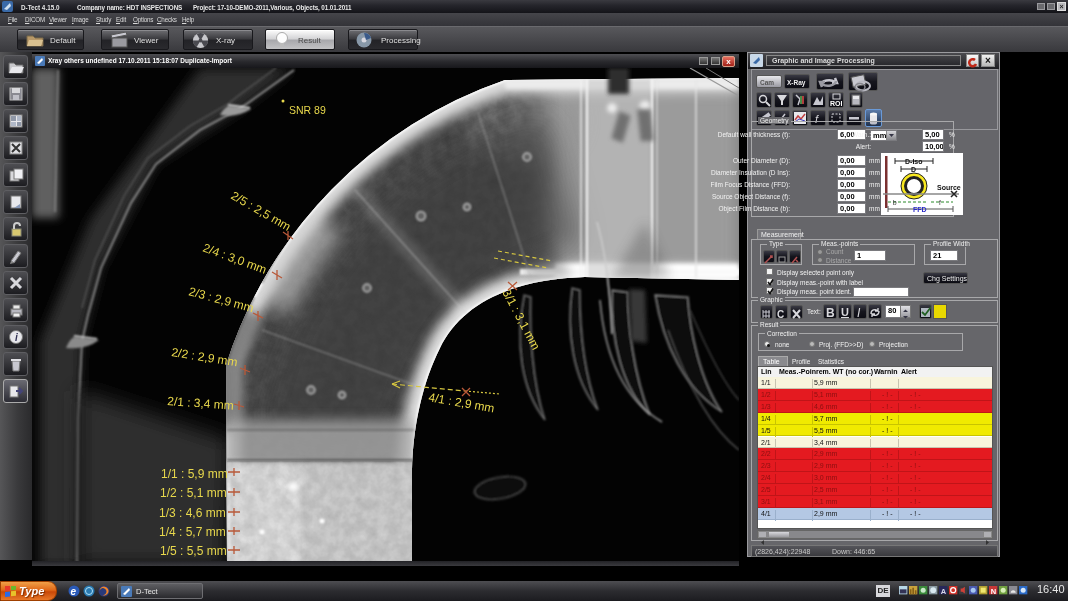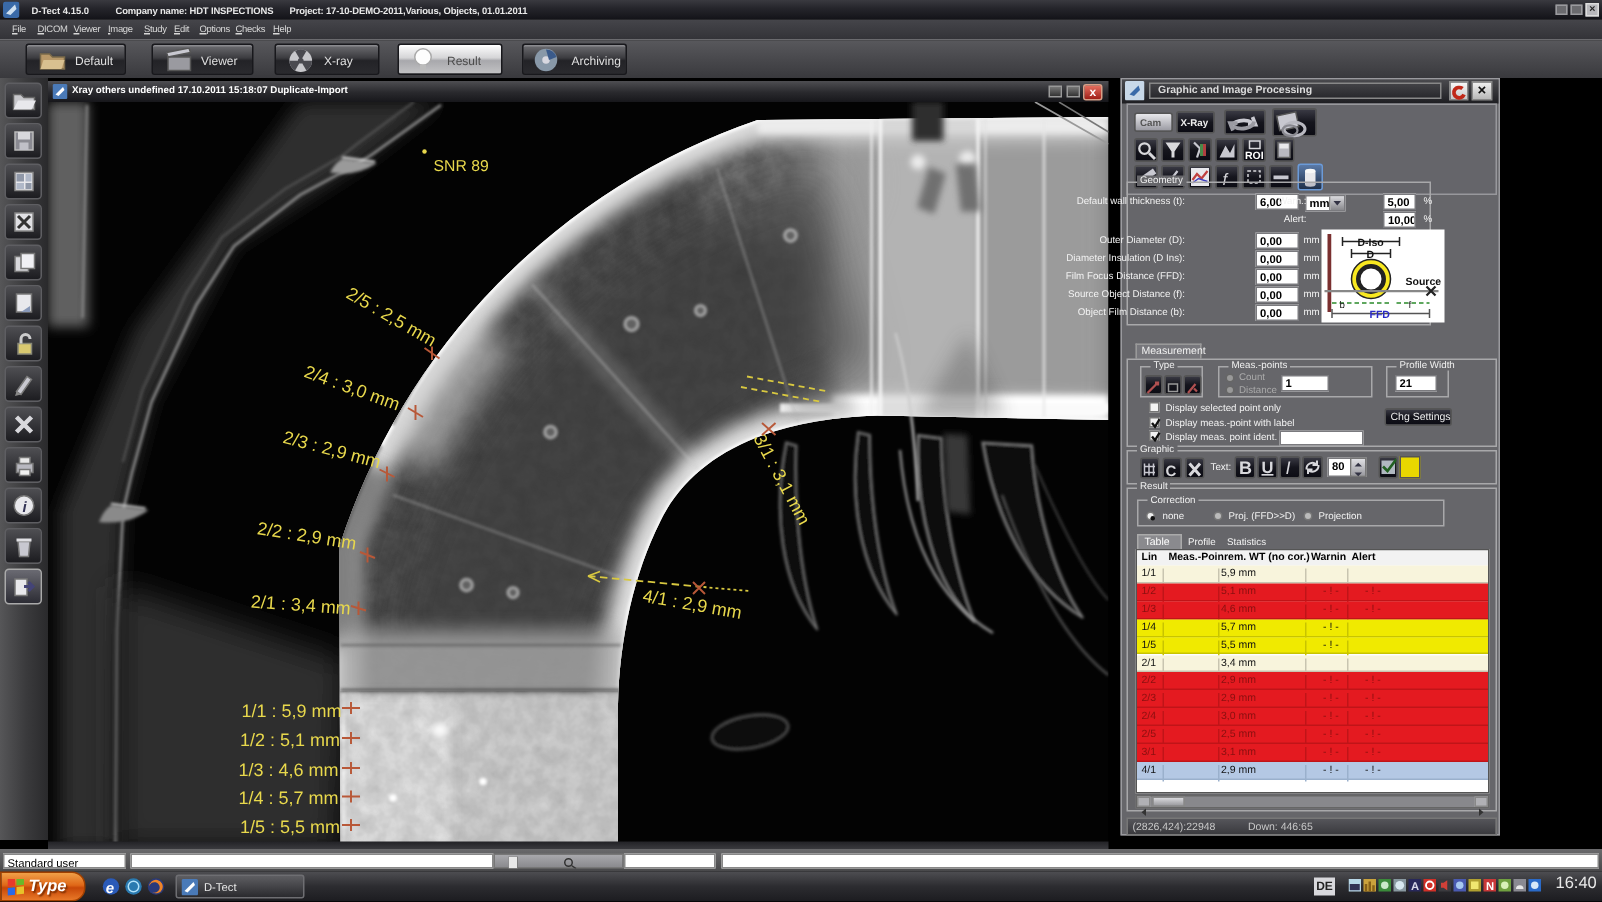--- a/index.html
+++ b/index.html
@@ -108,21 +108,21 @@
           <rect x="5" y="11" width="4" height="4" fill="#bbb"></rect>
         </svg>
       <span class="lbl">Result</span>
     </div>
     <div class="bigbtn" style="left:348px;width:70px">
       <svg style="position:absolute;left:7px;top:2px" width="18" height="17">
           <circle cx="8" cy="8" r="7.5" fill="#8898a8"></circle>
           <circle cx="8" cy="8" r="2.5" fill="#d8d8e0"></circle>
           <path d="M8 1 A 7.5 7.5 0 0 1 15 6 L10 8 Z" fill="#3a5a8a"></path>
         </svg>
-      <span class="lbl">Archiving</span>
+      <span class="lbl">Processing</span>
     </div>
   </div>
 
   <div class="abs" id="lstrip">
     <div class="sbtn" style="top:3px">
         <svg width="17" height="17">
           <path d="M1 4 L6 4 L8 6 L15 6 L15 14 L1 14 Z" fill="#c8c8cc" stroke="#666"></path>
           <path d="M1 14 L4 8 L16 8 L13 14 Z" fill="#e8e8ec"></path>
         </svg>
       </div>
@@ -743,33 +743,20 @@
             <path d="M2 1 L5 3.5 L2 6" fill="#333"></path>
           </svg></span>
     </div>
 
     <div class="abs" style="left:3px;top:492px;width:247px;height:12px;background:linear-gradient(180deg,#55555a,#3a3a3e);border:1px solid #777;color:#c8c8c8;font-size:7px">
       <span class="abs txt" style="left:3px;top:2px">(2826,424):22948</span>
       <span class="abs txt" style="left:80px;top:2px">Down: 446:65</span>
     </div>
   </div>
 
-  <div class="abs" id="statusbar">
-    <div class="abs" style="left:2px;top:3px;width:82px;height:10px;background:#fff;border:1px solid #888;color:#000;font-size:7.5px;padding:1px 0 0 2px">Standard user</div>
-    <div class="abs" style="left:87px;top:3px;width:242px;height:10px;background:#fff;border:1px solid #888"></div>
-    <div class="abs" style="left:329px;top:3px;width:87px;height:10px;background:linear-gradient(180deg,#a8a8ac,#8a8a8e);border:1px solid #777">
-      <svg style="position:absolute;left:9px;top:1px" width="60" height="8">
-          <rect x="0" y="0" width="6" height="8" fill="#e8e8e8" stroke="#666" stroke-width="0.5"></rect>
-          <circle cx="40" cy="4" r="2.5" fill="none" stroke="#333" stroke-width="1"></circle>
-          <path d="M42 6 L45 8" stroke="#333" stroke-width="1"></path>
-        </svg>
-    </div>
-    <div class="abs" style="left:416px;top:3px;width:61px;height:10px;background:#fff;border:1px solid #888"></div>
-    <div class="abs" style="left:481px;top:3px;width:585px;height:10px;background:#fff;border:1px solid #888"></div>
-  </div>
 
   <div class="abs" id="taskbar">
     <div class="abs" style="left:0;top:0;width:57px;height:20px;background:linear-gradient(180deg,#f0a048 0%,#e06818 45%,#c84808 55%,#e87828 100%);border-radius:0 9px 9px 0;border:1px solid #a04000">
       <svg class="abs" style="left:4px;top:4px" width="12" height="12">
           <rect x="0" y="0" width="5" height="5" fill="#e83a2a" transform="skewY(-6)"></rect>
           <rect x="6" y="0" width="5" height="5" fill="#6ab82a" transform="skewY(-6)"></rect>
           <rect x="0" y="6" width="5" height="5" fill="#2a6ae8" transform="skewY(-6)"></rect>
           <rect x="6" y="6" width="5" height="5" fill="#e8c22a" transform="skewY(-6)"></rect>
         </svg>
       <span class="abs txt" style="left:18px;top:3px;color:#fff;font-size:11px;font-weight:bold;font-style:italic;text-shadow:1px 1px 1px #803000">Type</span>

